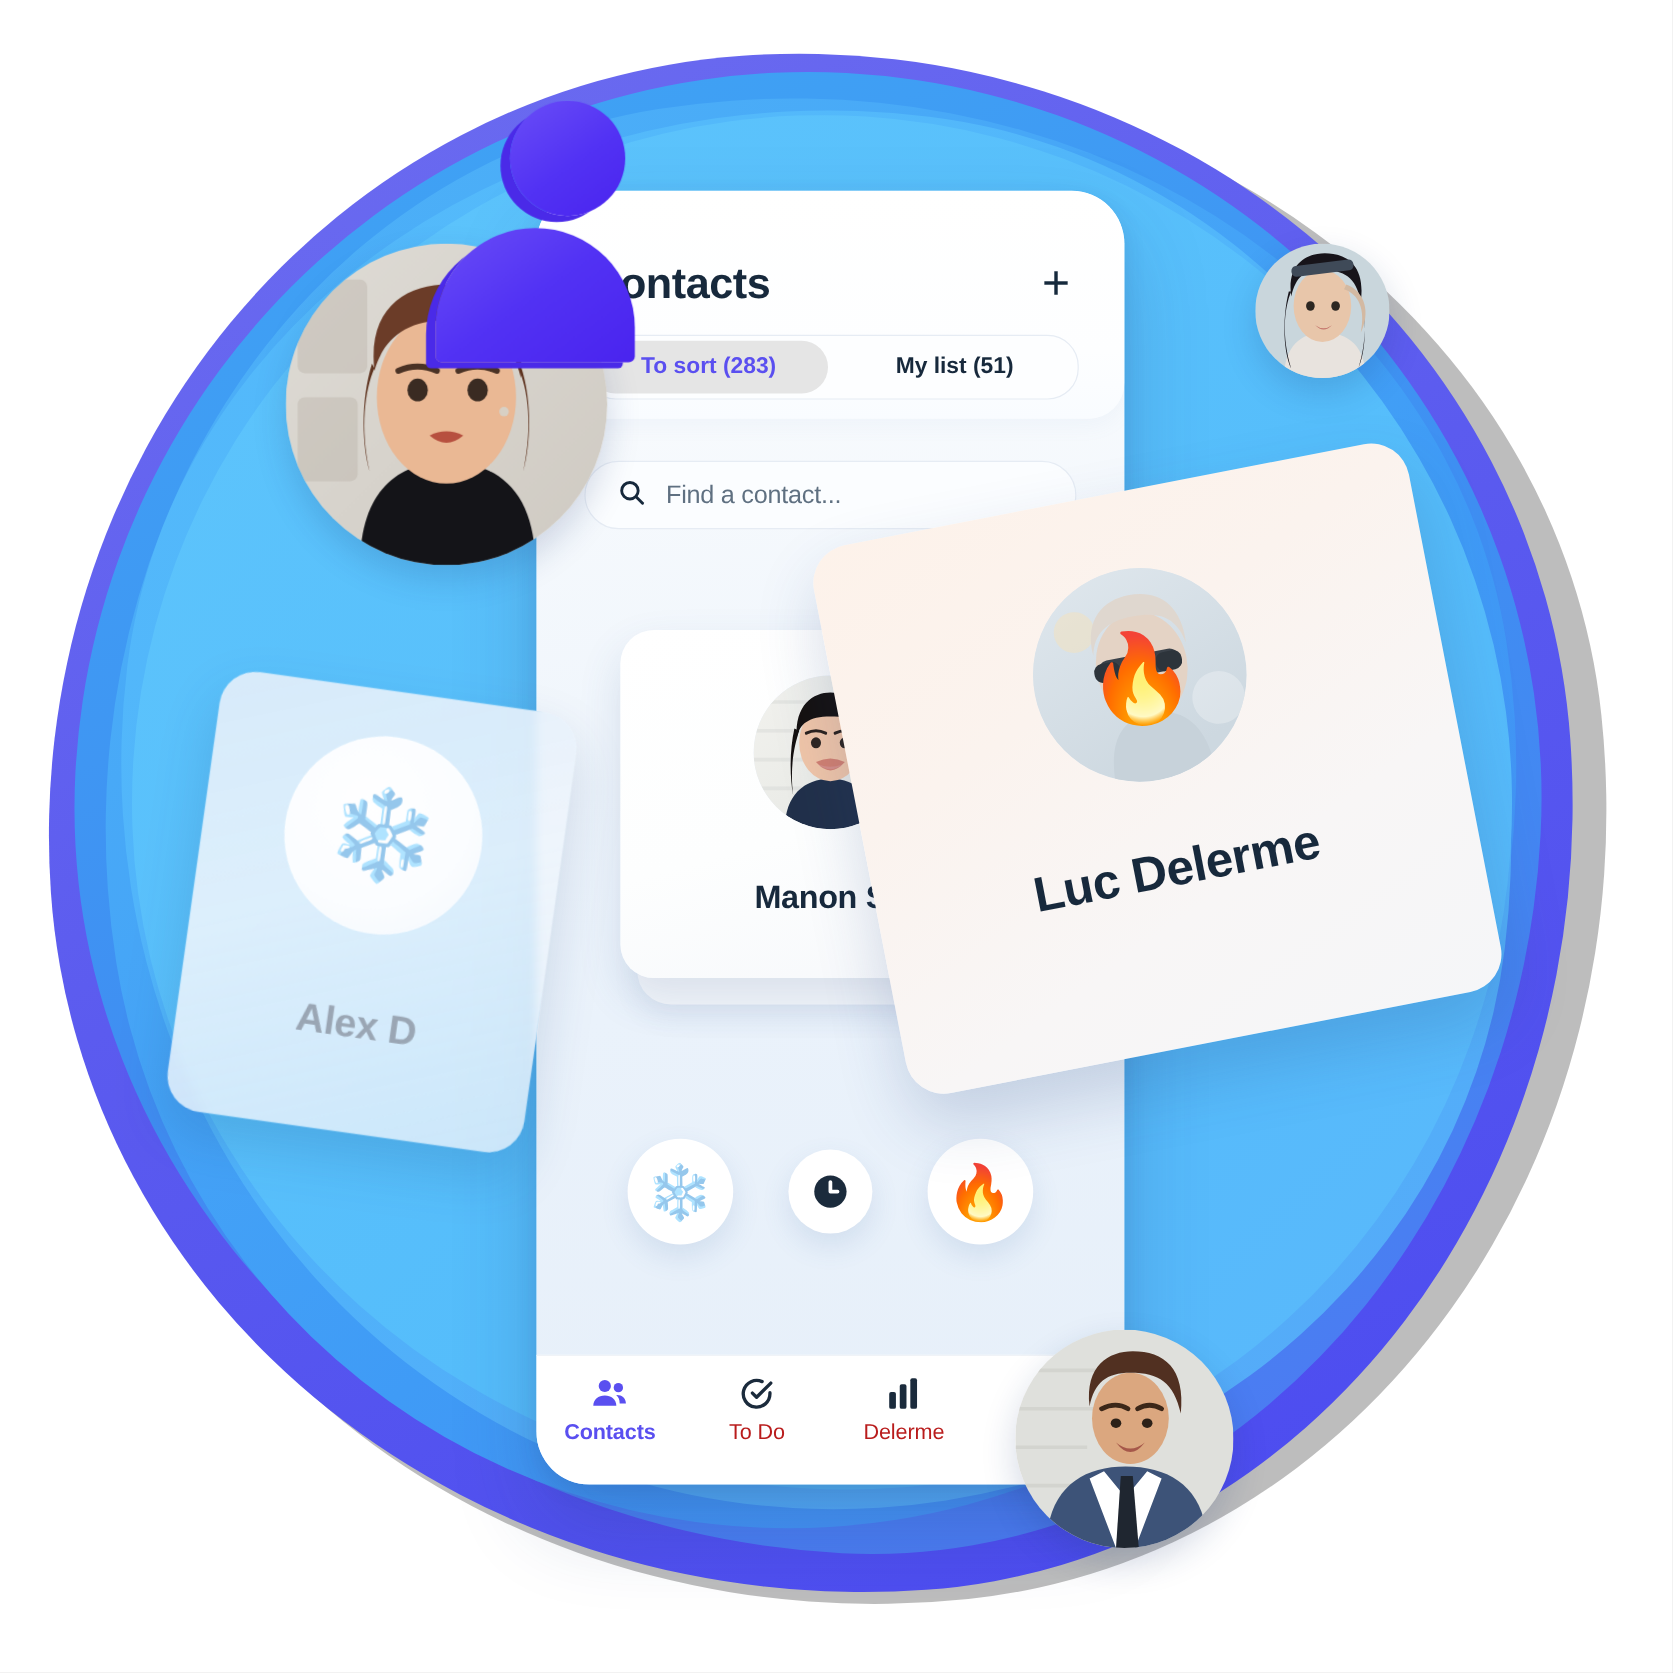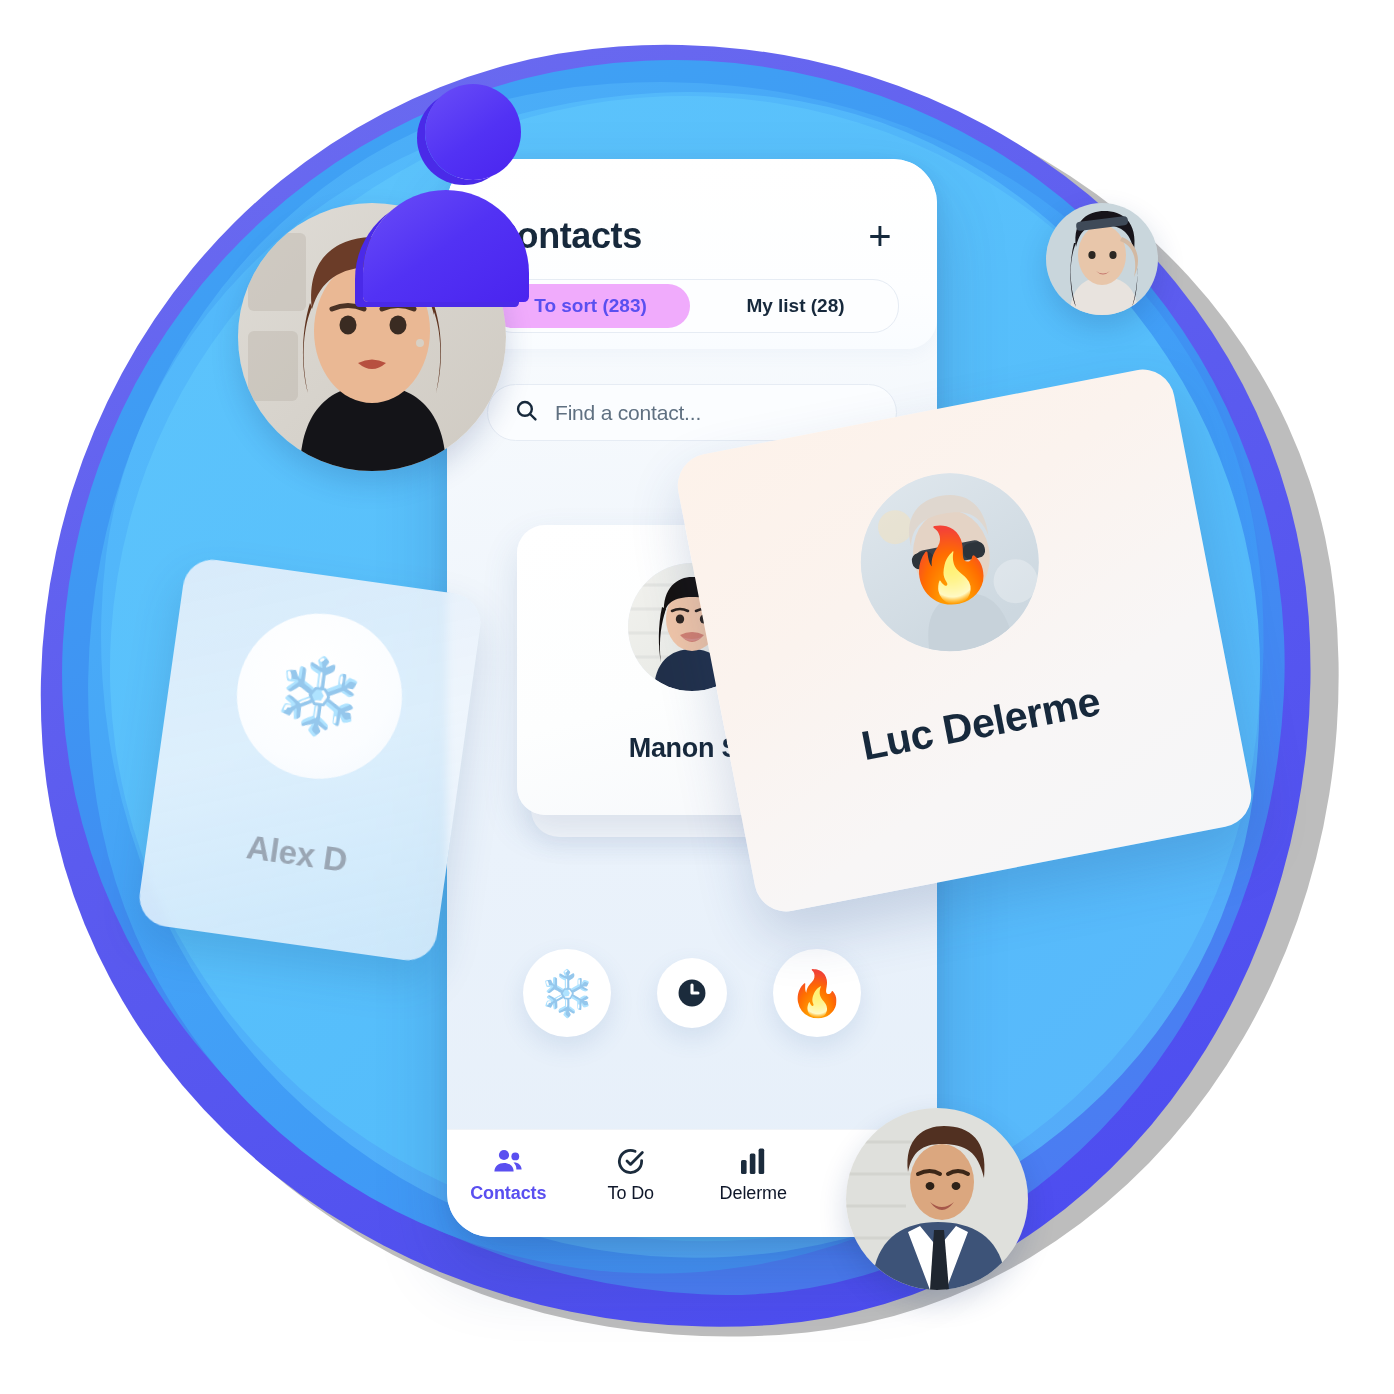--- a/index.html
+++ b/index.html
@@ -77,21 +77,21 @@
   .segmented{
     position:absolute;left:40px;top:120px;width:410px;height:52px;
     border:1px solid #e6ecf4;border-radius:26px;background:#fdfeff;
     display:flex;align-items:center;
   }
   .seg{
     flex:1;height:44px;margin:3px;border-radius:22px;
     display:flex;align-items:center;justify-content:center;
     font-size:19px;font-weight:700;color:#17293c;cursor:pointer;
   }
-  .seg.active{background:#f0abfc;color:#5a4ff0;}
+  .seg.active{background:#e5e5e5;color:#5a4ff0;}
 
   .search{
     position:absolute;left:40px;top:225px;width:410px;height:57px;
     border:1px solid #e6ecf4;border-radius:29px;background:#fbfdff;
     display:flex;align-items:center;padding-left:26px;box-sizing:border-box;
   }
   .search-ph{font-size:21px;color:#5f7081;margin-left:16px;letter-spacing:-.2px;}
 
   
   .card-stack{position:absolute;left:70px;top:366px;width:350px;height:300px;}
@@ -162,21 +162,21 @@
   .act.big{width:88px;height:88px;font-size:45px;}
   .act.small{width:70px;height:70px;font-size:33px;}
 
   
   .bottomnav{
     position:absolute;left:0;bottom:0;width:100%;height:108px;
     background:#ffffff;border-top:1px solid #f0f3f7;
     display:flex;align-items:flex-start;justify-content:space-around;padding-top:16px;box-sizing:border-box;
   }
   .navitem{display:flex;flex-direction:column;align-items:center;gap:7px;cursor:pointer;width:86px;}
-  .navitem .lbl{font-size:18px;color:#0f172a;letter-spacing:-.1px;}
+  .navitem .lbl{font-size:18px;color:#b91c1c;letter-spacing:-.1px;}
   .navitem.active .lbl{color:#5a4ff0;font-weight:700;}
   .navicon{height:30px;display:flex;align-items:center;justify-content:center;}
 
   
   .bubble{position:absolute;border-radius:50%;overflow:hidden;box-shadow:0 12px 28px rgba(20,50,110,.18);}
   .bub-a{left:238px;top:203px;width:268px;height:268px;}
   .bub-b{left:1046px;top:203px;width:112px;height:112px;}
   .bub-c{left:846px;top:1108px;width:182px;height:182px;}
 
   
@@ -208,21 +208,21 @@
   <div class="blob blob-sky"></div>
 
   <div class="phone">
 
     <div class="phone-top">
       <div class="phone-title">Contacts</div>
       <div class="add-btn">+</div>
 
       <div class="segmented">
         <div class="seg active">To sort  (283)</div>
-        <div class="seg">My list (28)</div>
+        <div class="seg">My list (51)</div>
       </div>
     </div>
 
     <div class="search">
       <span>
         <svg width="25" height="25" viewBox="0 0 24 24" fill="none" stroke="#17293C" stroke-width="2.3" stroke-linecap="round">
           <circle cx="10.5" cy="10.5" r="6.6"></circle>
             <line x1="15.6" y1="15.6" x2="20.6" y2="20.6"></line>
         </svg>
       </span>

